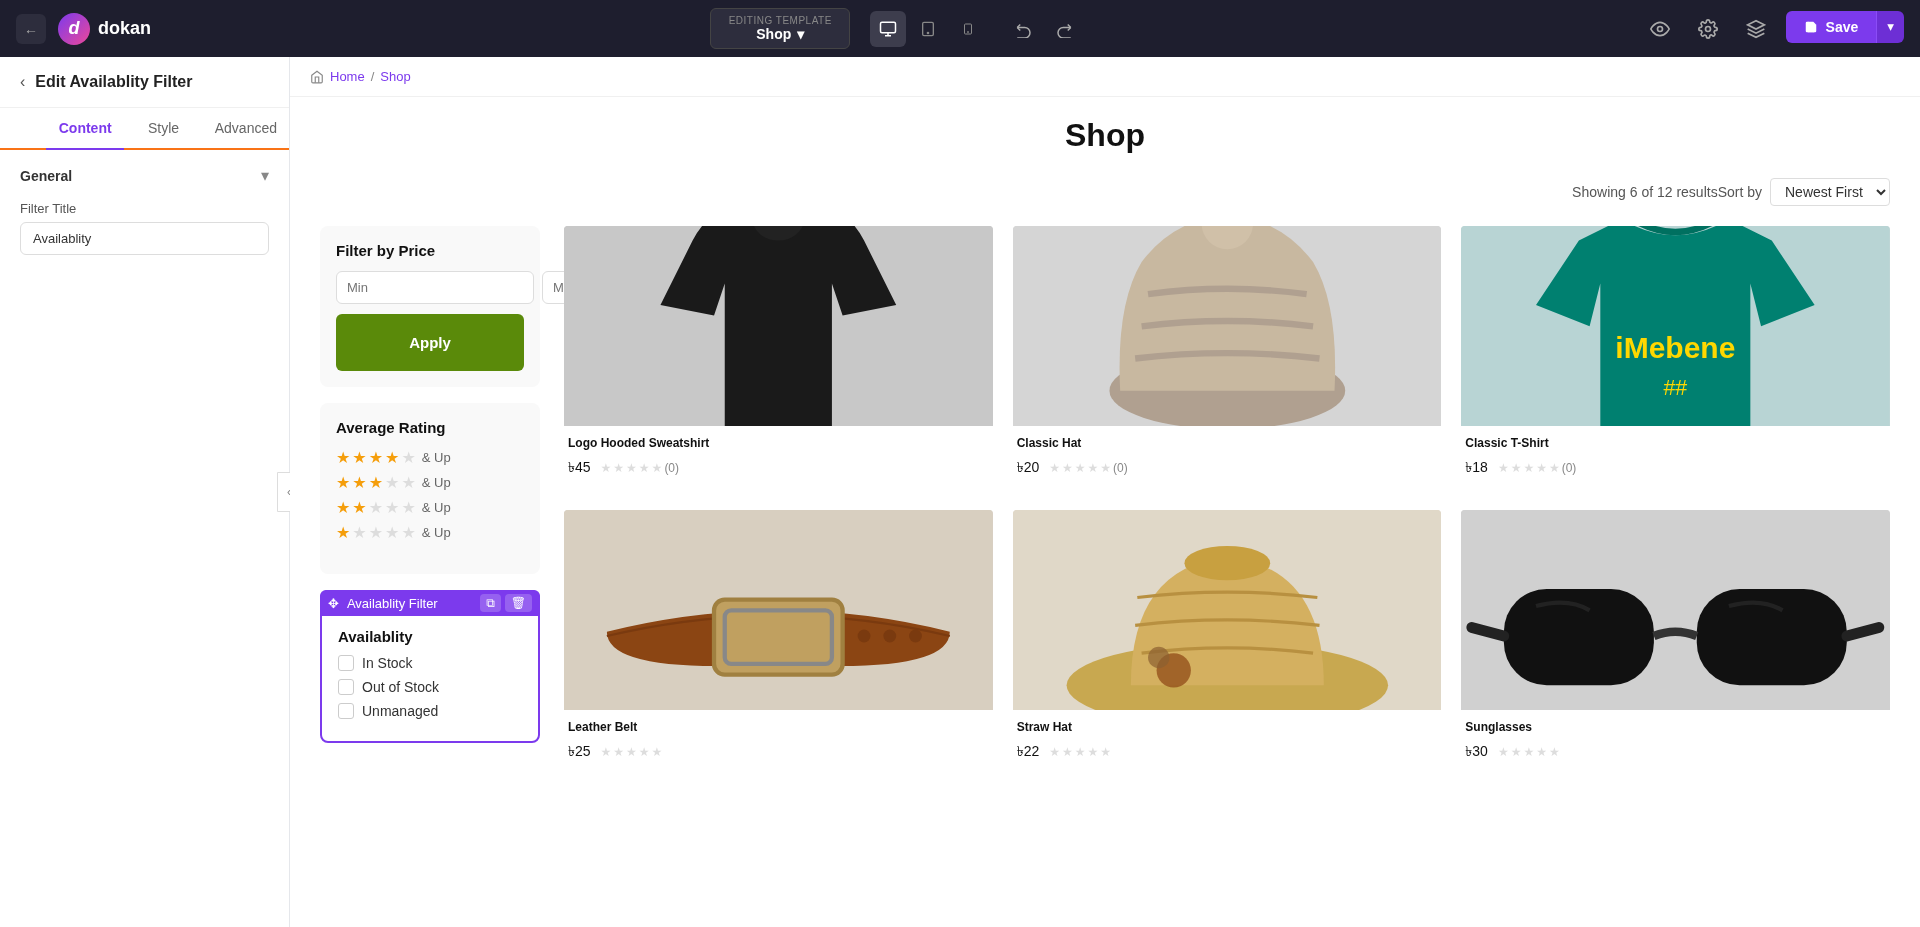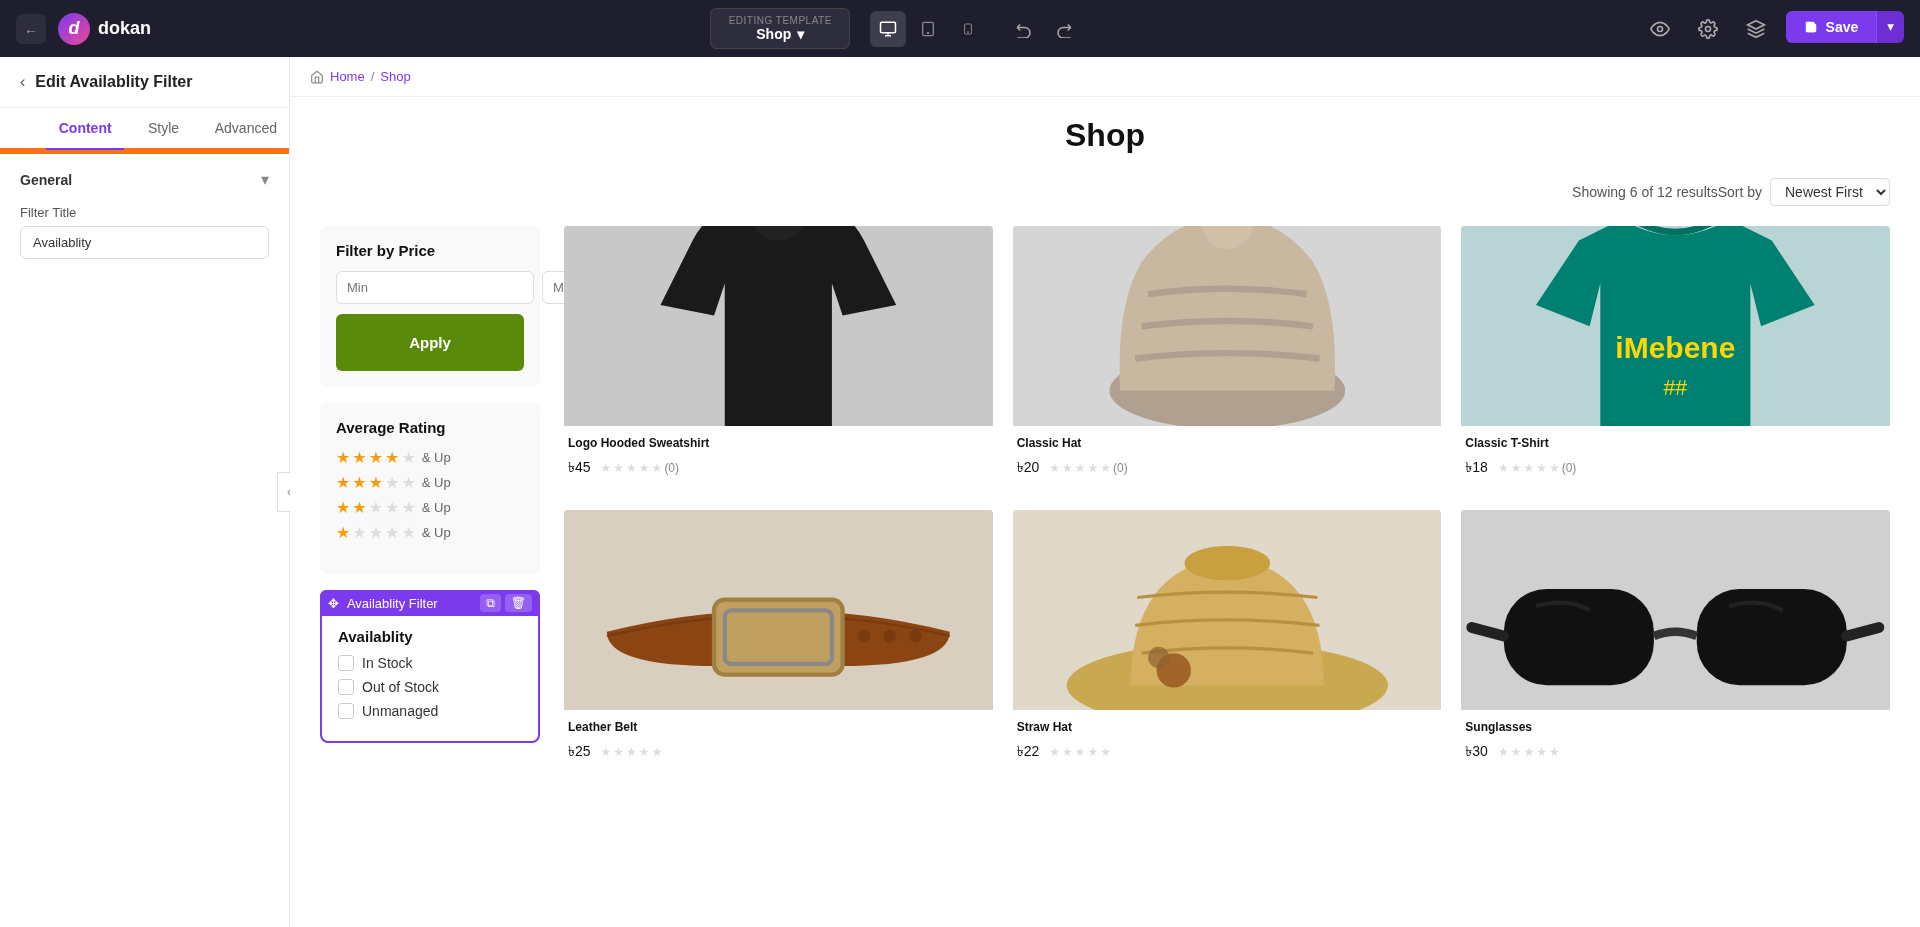--- a/index.html
+++ b/index.html
@@ -130,21 +130,21 @@
       padding: 16px 20px;
       border-bottom: 1px solid #f0f0f0;
       gap: 10px;
     }
     .panel-back-btn {
       background: none; border: none; cursor: pointer; color: #555; font-size: 16px;
     }
     .panel-title { font-size: 16px; font-weight: 600; color: #222; }
     .panel-tabs {
       display: flex;
-      border-bottom: 6px solid #f97316;
+      border-bottom: 2px solid #f97316;
       padding-left: 46px;
     }
     .panel-tab {
       flex: 1;
       padding: 12px;
       text-align: center;
       font-size: 14px;
       color: #666;
       cursor: pointer;
       border-bottom: 2px solid transparent;

